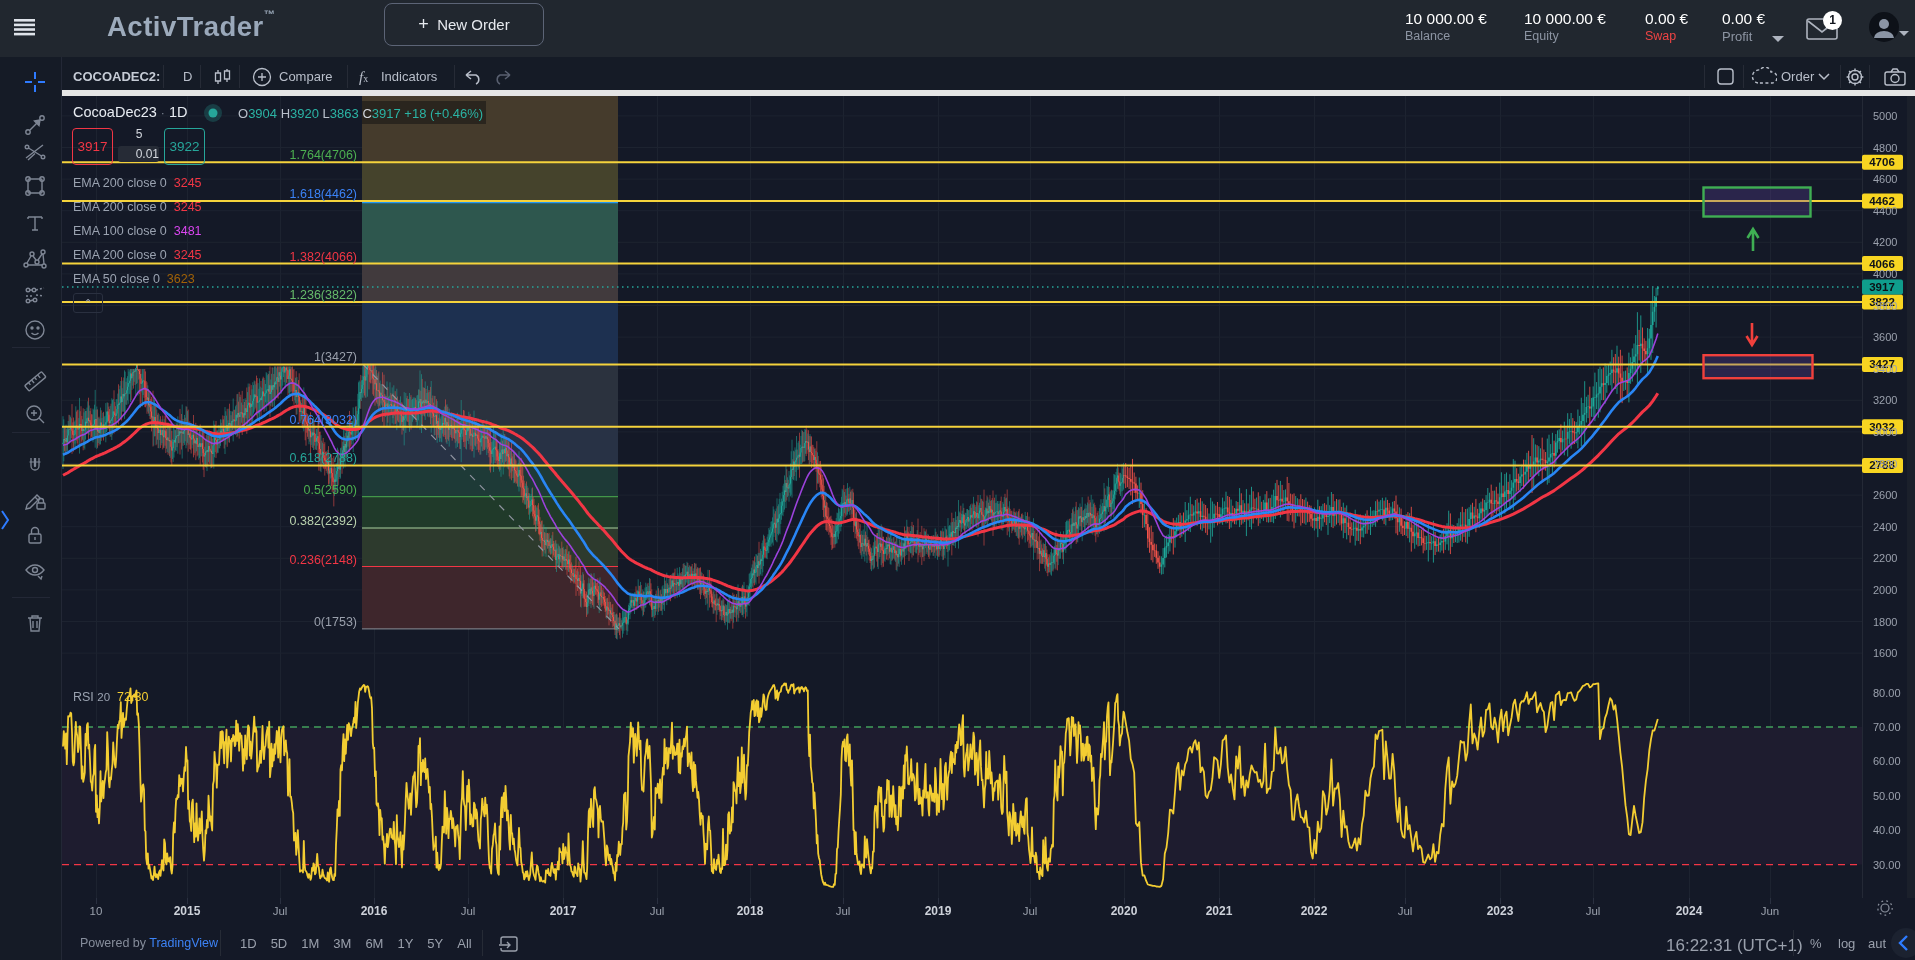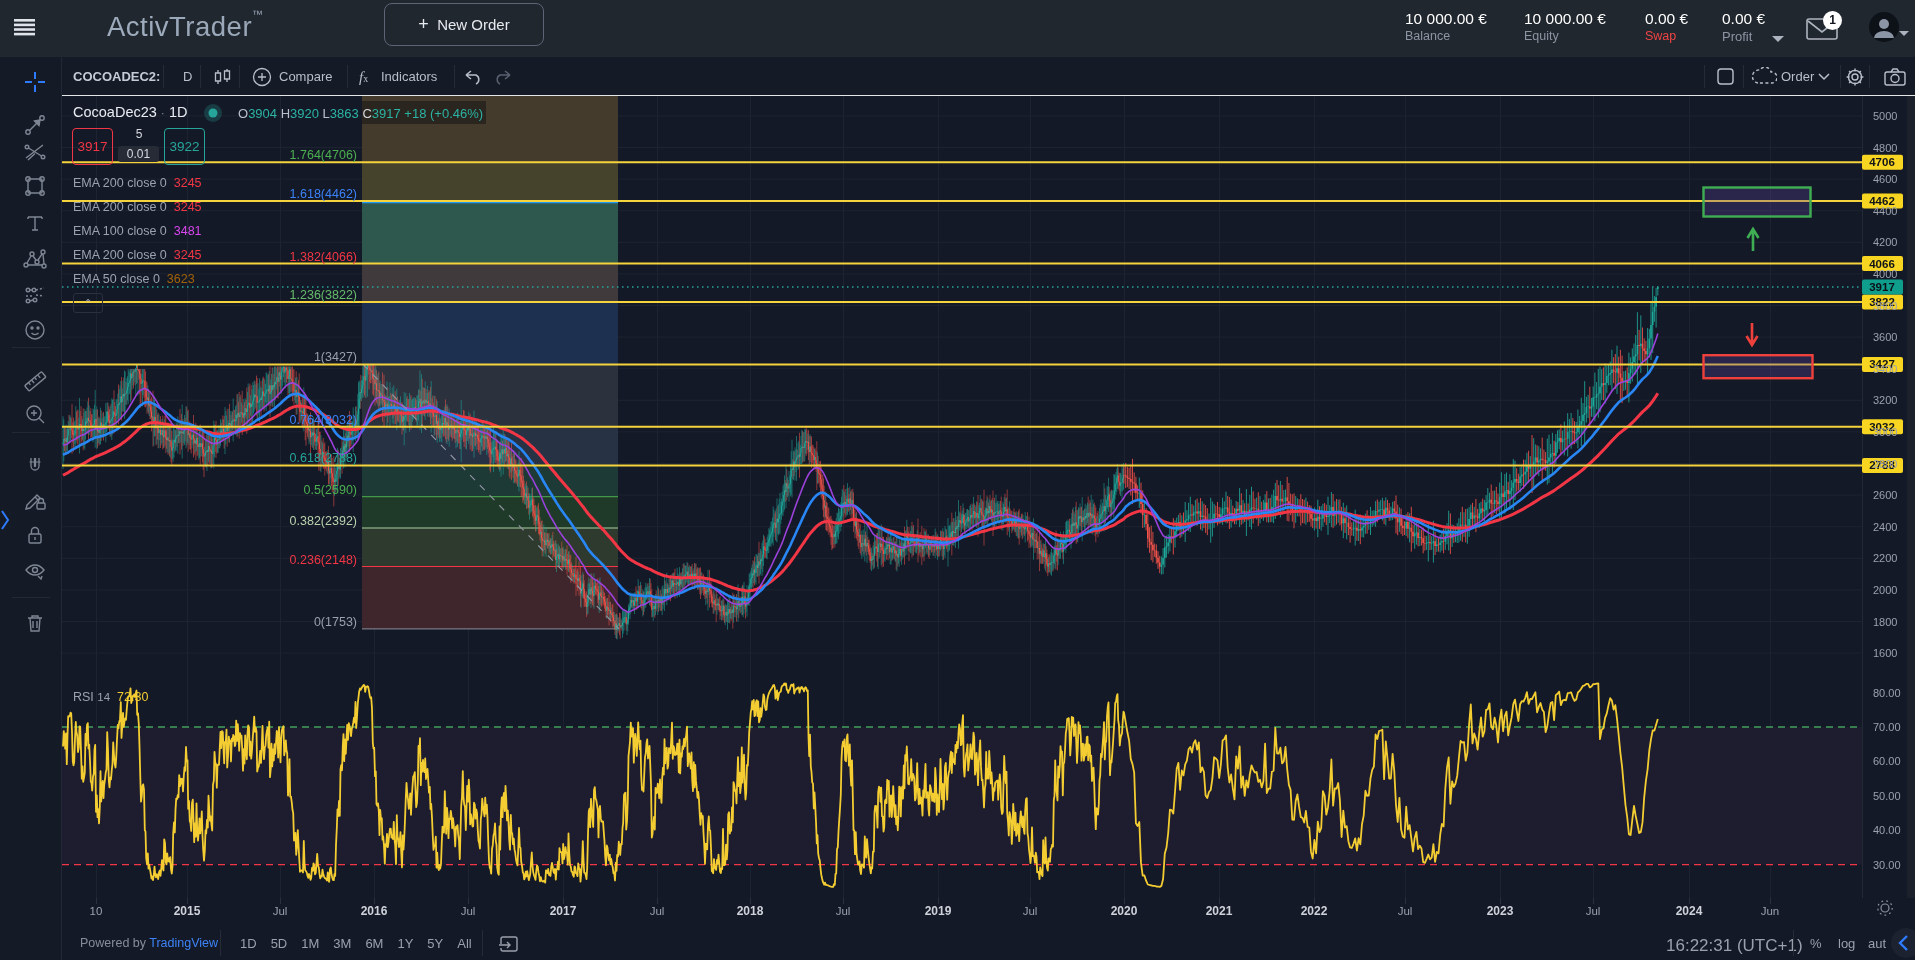--- a/index.html
+++ b/index.html
@@ -1,34 +1,34 @@
 <!DOCTYPE html>
 <html><head><meta charset="utf-8"><style>
 *{margin:0;padding:0;box-sizing:border-box}
 html,body{width:1915px;height:960px;overflow:hidden;background:#141927;font-family:"Liberation Sans",sans-serif}
 .abs{position:absolute}
 #topbar{position:absolute;left:0;top:0;width:1915px;height:57px;background:#21272f}
-#symbar{position:absolute;left:62px;top:57px;width:1853px;height:39px;background:#151b26;border-bottom:1px solid #e5e5e5}
+#symbar{position:absolute;left:62px;top:57px;width:1853px;height:39px;background:#151b26;border-bottom:6px solid #e5e5e5}
 #leftcol{position:absolute;left:0;top:57px;width:62px;height:903px;background:#151b26;border-right:1px solid #232836}
 .vsep{position:absolute;top:8px;height:23px;width:1px;background:#262b36}
 .tbtxt{color:#b9bfca;font-size:13px;position:absolute;top:12px}
 .tag{position:absolute;border-radius:4px;border:1px solid;width:41px;height:37px;text-align:center;line-height:36px;font-size:13.5px}
 .emarow{position:absolute;left:73px;font-size:12.5px;color:#9aa2b0;white-space:pre}
 </style></head><body>
 
 <div id="topbar">
  <svg class="abs" style="left:14px;top:19px" width="22" height="18">
       <g fill="#dfe3ea">
         <rect y="0" width="21" height="2.6"></rect>
         <rect y="4.6" width="21" height="2.6"></rect>
         <rect y="9.2" width="21" height="2.6"></rect>
         <rect y="13.8" width="21" height="2.6"></rect>
       </g>
     </svg>
- <div class="abs" style="left:107px;top:8px;font-size:27.5px;font-weight:400;color:#9dabbc;letter-spacing:0.5px">Activ<span style="color:#9aa8ba">Trader</span><span style="font-size:11px;vertical-align:18px">™</span></div>
+ <div class="abs" style="left:107px;top:8px;font-size:27.5px;font-weight:700;color:#9dabbc;letter-spacing:0.5px">Activ<span style="color:#9aa8ba">Trader</span><span style="font-size:11px;vertical-align:18px">™</span></div>
  <div class="abs" style="left:384px;top:3px;width:160px;height:43px;border:1px solid #5c6476;border-radius:8px;color:#e6e9ee;font-size:15px;text-align:center;line-height:41px"><span style="font-size:18px;font-weight:300">+</span>&nbsp;&nbsp;New Order</div>
  <div class="abs" style="left:1405px;top:10px;color:#fff;font-size:15.5px">10 000.00 €</div>
  <div class="abs" style="left:1405px;top:29px;color:#8d95a3;font-size:12.5px">Balance</div>
  <div class="abs" style="left:1524px;top:10px;color:#fff;font-size:15.5px">10 000.00 €</div>
  <div class="abs" style="left:1524px;top:29px;color:#8d95a3;font-size:12.5px">Equity</div>
  <div class="abs" style="left:1645px;top:10px;color:#fff;font-size:15.5px">0.00 €</div>
  <div class="abs" style="left:1645px;top:29px;color:#ef4444;font-size:12.5px">Swap</div>
  <div class="abs" style="left:1722px;top:10px;color:#fff;font-size:15.5px">0.00 €</div>
  <div class="abs" style="left:1722px;top:29px;color:#8d95a3;font-size:13px">Profit</div>
  <svg class="abs" style="left:1770px;top:34px" width="16" height="10">
@@ -403,30 +403,30 @@
 </svg>
 
 <div class="abs" style="left:73px;top:104px;font-size:14.5px;color:#e8ecf2">CocoaDec23 <span style="color:#7e8694;font-size:12px">·</span> 1D</div>
 <svg class="abs" style="left:203px;top:103px" width="20" height="20">
     <circle cx="10" cy="10" r="9" fill="rgba(38,166,154,0.25)"></circle>
     <circle cx="10" cy="10" r="4.5" fill="#26a69a"></circle>
   </svg>
 <div class="abs" style="left:238px;top:106px;font-size:13px;color:#2bb3a4"><span style="color:#b9c0cb">O</span>3904 <span style="color:#b9c0cb">H</span>3920 <span style="color:#b9c0cb">L</span>3863 <span style="color:#d3d7de">C</span>3917 +18 (+0.46%)</div>
 <div class="tag" style="left:72px;top:128px;border-color:#f23645;color:#f23645">3917</div>
 <div class="abs" style="left:132px;top:127px;width:14px;text-align:center;color:#d5d9e0;font-size:12px">5</div>
-<div class="abs" style="left:118px;top:146px;width:41px;height:16px;background:#262b36;border-radius:3px;color:#d5d9e0;font-size:12px;text-align:center;line-height:16px">0.01</div>
+<div class="abs" style="left:118px;top:146px;width:41px;height:16px;background:#262b36;border-radius:3px;color:#d5d9e0;font-size:12px;text-align:right;line-height:16px">0.01</div>
 <div class="tag" style="left:164px;top:128px;border-color:#26a69a;color:#26a69a">3922</div>
 <div class="emarow" style="top:176px">EMA 200 close 0  <span style="color:#f23645">3245</span></div>
 <div class="emarow" style="top:200px">EMA 200 close 0  <span style="color:#f23645">3245</span></div>
 <div class="emarow" style="top:224px">EMA 100 close 0  <span style="color:#d946ef">3481</span></div>
 <div class="emarow" style="top:248px">EMA 200 close 0  <span style="color:#f23645">3245</span></div>
 <div class="emarow" style="top:272px">EMA 50 close 0  <span style="color:#a16207">3623</span></div>
 <div class="abs" style="left:73px;top:293px;width:30px;height:20px;border:1px solid #2a3040;border-radius:3px;color:#9aa2b0;text-align:center;font-size:11px;line-height:19px">⌃</div>
 
-<div class="abs" style="left:73px;top:690px;font-size:12.5px;color:#9aa2b0">RSI <span style="font-size:11.5px">14</span>&nbsp;&nbsp;<span style="color:#f3cd32">72.30</span></div>
+<div class="abs" style="left:73px;top:690px;font-size:12.5px;color:#9aa2b0">RSI <span style="font-size:11.5px">20</span>&nbsp;&nbsp;<span style="color:#f3cd32">72.30</span></div>
 
 <div class="abs" style="left:80px;top:936px;font-size:12.5px;color:#868d9b">Powered by <span style="color:#3d83f6">TradingView</span></div>
 <div class="abs" style="left:0;top:926px;width:1px;height:34px"></div>
 <div class="abs" style="left:220px;top:930px;width:1px;height:26px;background:#262b36"></div>
 <div class="abs" style="left:232px;top:936px;font-size:13px;color:#9aa0ac;letter-spacing:0"><span style="margin:0 14px 0 8px">1D</span><span style="margin-right:14px">5D</span><span style="margin-right:14px">1M</span><span style="margin-right:14px">3M</span><span style="margin-right:14px">6M</span><span style="margin-right:14px">1Y</span><span style="margin-right:14px">5Y</span><span>All</span></div>
 <div class="abs" style="left:482px;top:930px;width:1px;height:26px;background:#262b36"></div>
 <svg class="abs" style="left:498px;top:934px" width="22" height="20" fill="none" stroke="#9aa0ac" stroke-width="1.4">
     <path d="M3 10V5a2 2 0 0 1 2-2h12a2 2 0 0 1 2 2v10a2 2 0 0 1-2 2H5a2 2 0 0 1-2-2v-1"></path>
     <path d="M1 11h11M9 8l3 3-3 3"></path>
   </svg>

